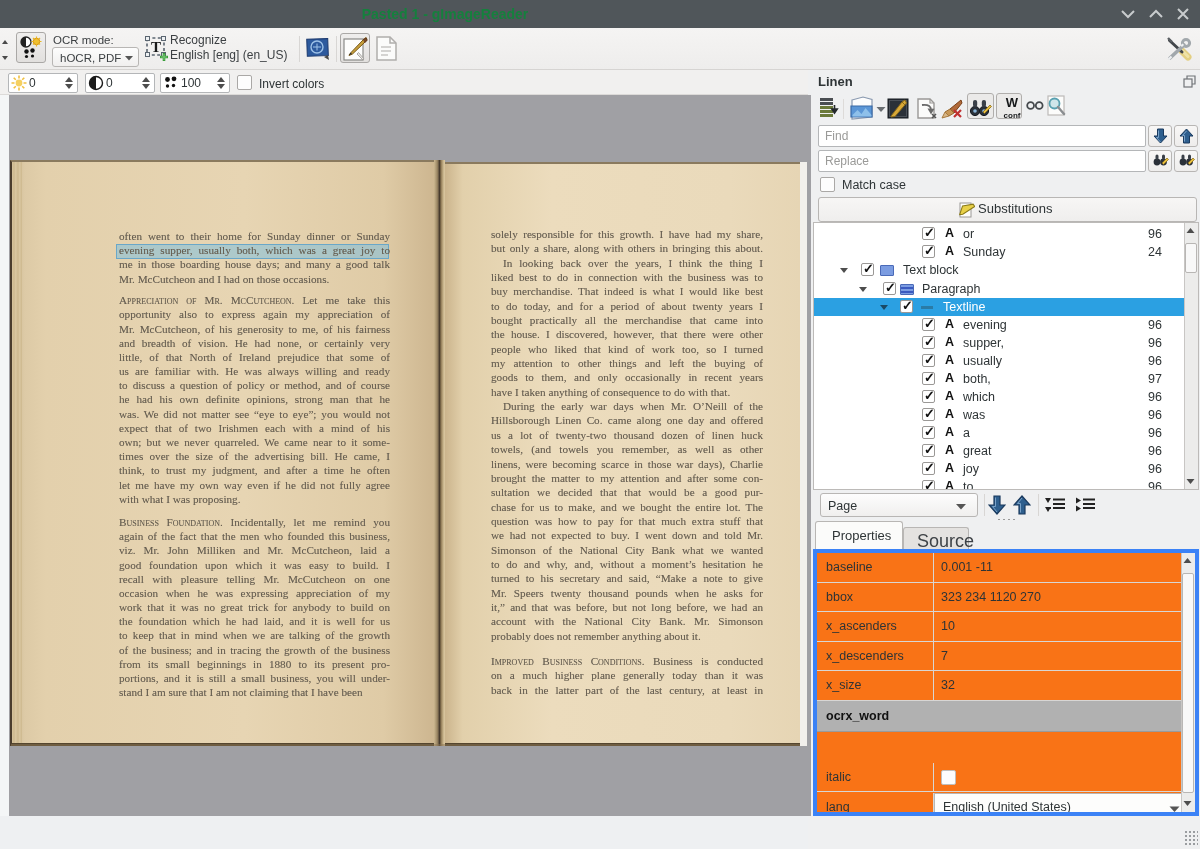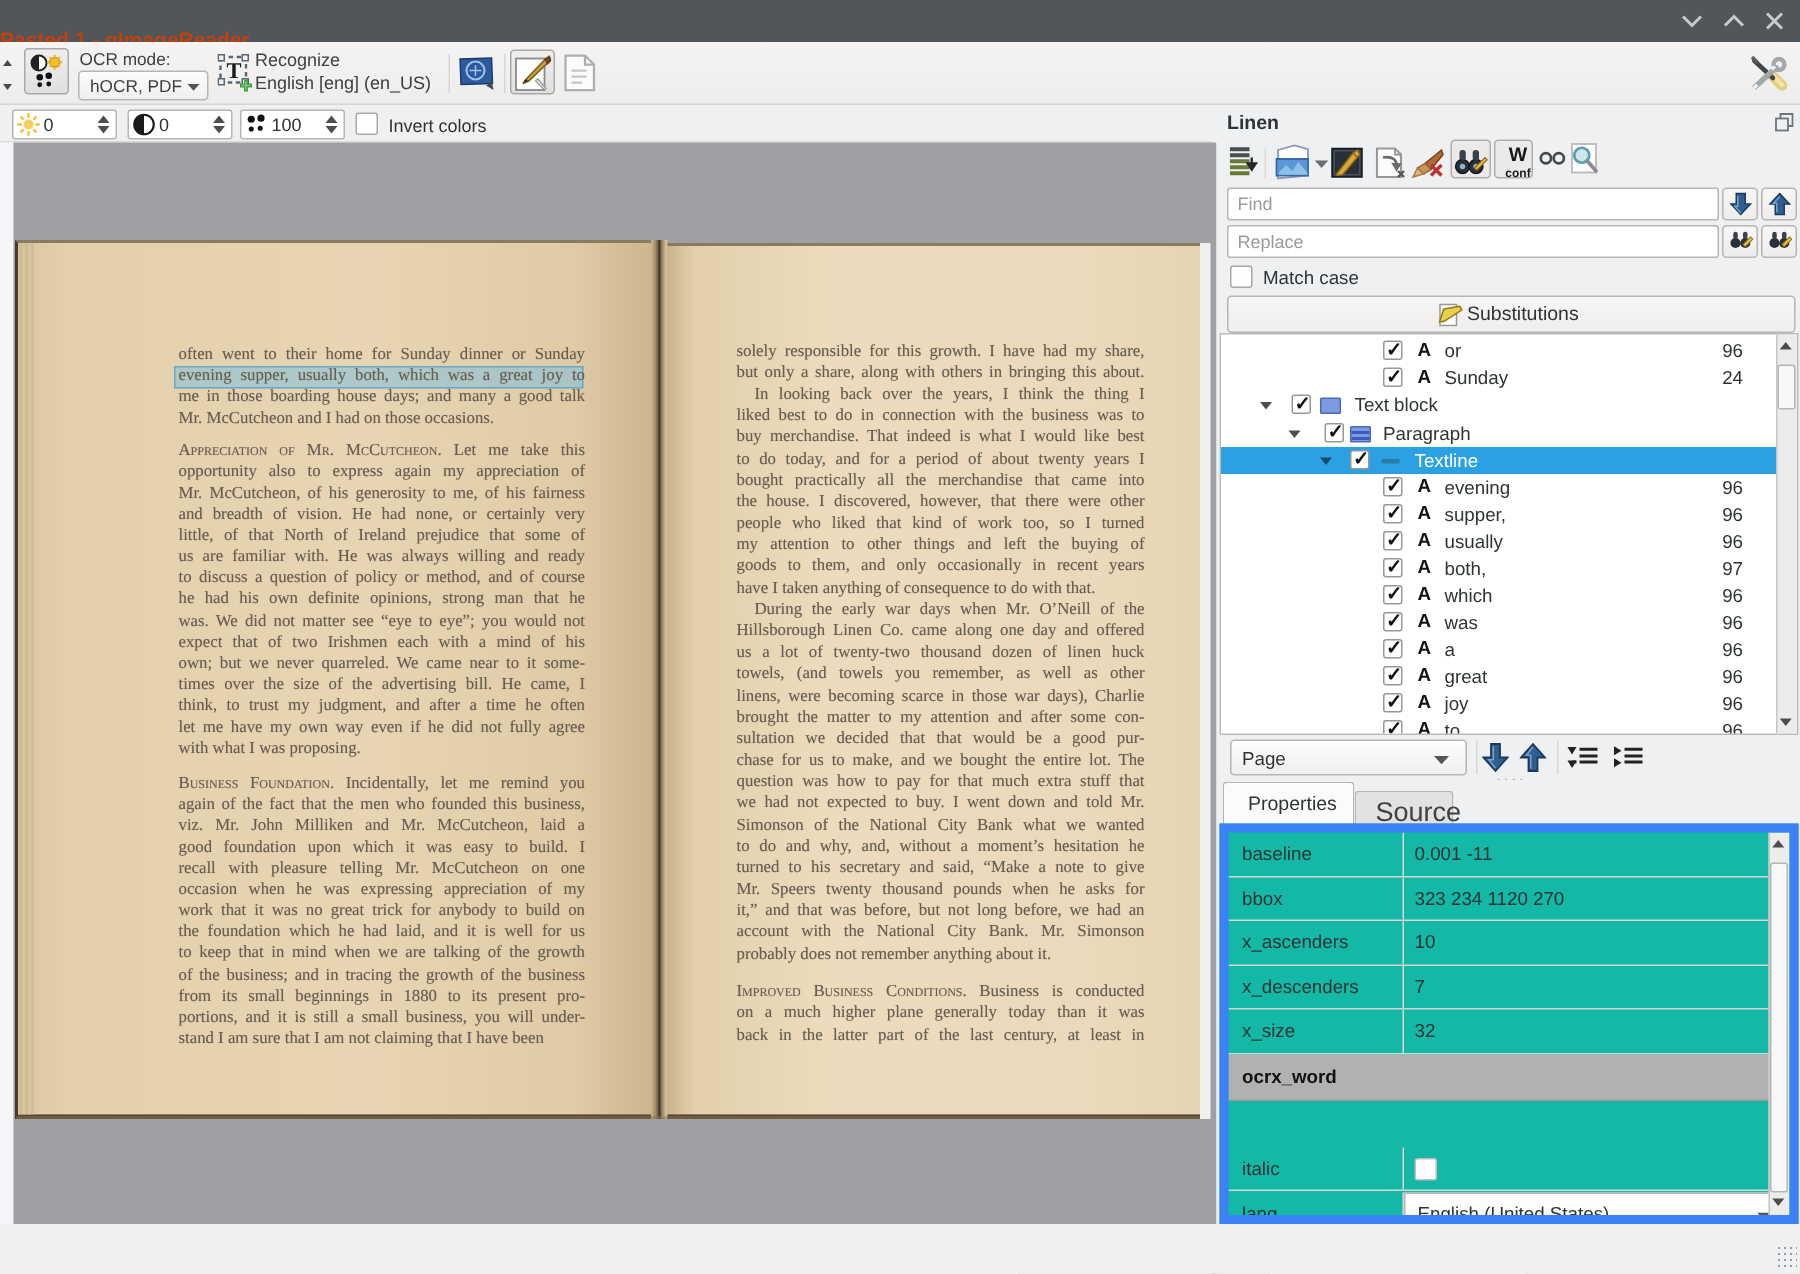--- a/index.html
+++ b/index.html
@@ -3,21 +3,21 @@
 <meta charset="utf-8">
 <style>
 * { margin:0; padding:0; box-sizing:border-box; }
 html,body { width:1200px; height:849px; overflow:hidden; }
 body { font-family:"Liberation Sans", sans-serif; font-size:12px; color:#2e3436; }
 #root { position:absolute; left:0; top:0; width:1200px; height:849px; background:#eff0f1; }
 .abs { position:absolute; }
 
 
 #titlebar { left:0; top:0; width:1200px; height:28px; background:#50565a; }
-#title { left:0; top:6px; width:890px; color:#c2410c; font-weight:bold; font-size:14px;margin-top:12px; }
+#title { left:0; top:6px; width:890px; text-align:center; color:#15803d; font-weight:bold; font-size:14px; }
 
 
 #toolbar1 { left:0; top:28px; width:1200px; height:42px; background:linear-gradient(#f5f4f3,#eeedec); border-bottom:1px solid #d6d4d2; }
 #toolbar2 { left:0; top:70px; width:808px; height:25px; background:#f1f0ef; border-bottom:1px solid #dcdad8; }
 
 .combo { background:linear-gradient(#fdfdfd,#f0efee); border:1px solid #b8b6b4; border-radius:3px; }
 .input { background:#fff; border:1px solid #b4b6b8; border-radius:2px; color:#9b9b9b; }
 .btn { background:linear-gradient(#f8f7f6,#eeedec); border:1px solid #b8b6b4; border-radius:3px; }
 .spinner { width:18px; height:20px; }
 .spinner:before { content:""; position:absolute; left:5px; top:4px; width:0; height:0; border-left:4px solid transparent; border-right:4px solid transparent; border-bottom:5px solid #4d4d4d; }
@@ -495,21 +495,21 @@
     <path d="M9 2.5 h12 M9 7 h12 M9 11 h12" stroke="#222" stroke-width="2"></path>
     <path d="M2 8.5 L7 11.5 L2 14.5 Z" fill="#222"></path>
   </svg>
   <div class="abs" style="left:996px;top:518px;width:22px;height:3px;background:radial-gradient(circle 1px at 3px 1.5px,#999 55%,transparent 60%) 0 0/5px 3px repeat-x"></div>
 
   <div class="abs" style="left:815px;top:521px;width:88px;height:29px;background:#fbfbfa;border:1px solid #b8b6b4;border-bottom:none;border-radius:3px 3px 0 0"></div>
   <div class="abs" style="left:832px;top:528px;font-size:13px;color:#2e3436">Properties</div>
   <div class="abs" style="left:903px;top:527px;width:66px;height:23px;background:#e4e2e0;border:1px solid #b8b6b4;border-bottom:none;border-radius:3px 3px 0 0"></div>
   <div class="abs" style="left:917px;top:531px;font-size:18px;color:#3e4246">Source</div>
 
-  <div class="abs" id="proptable" style="left:813px;top:549px;width:386px;height:267px;background:#14b8a6;border:6px solid #3b82f6;overflow:hidden">
+  <div class="abs" id="proptable" style="left:813px;top:549px;width:386px;height:267px;background:#f97316;border:4px solid #3b82f6;overflow:hidden">
     <div style="position:relative;width:371px;height:100%;font-size:12.5px;color:#2e3436">
       <div class="abs prow" style="top:0px">
           <span class="pn">baseline</span>
           <span class="pv">0.001 -11</span>
         </div>
       <div class="abs prow" style="top:29.5px">
           <span class="pn">bbox</span>
           <span class="pv">323 234 1120 270</span>
         </div>
       <div class="abs prow" style="top:59px">

